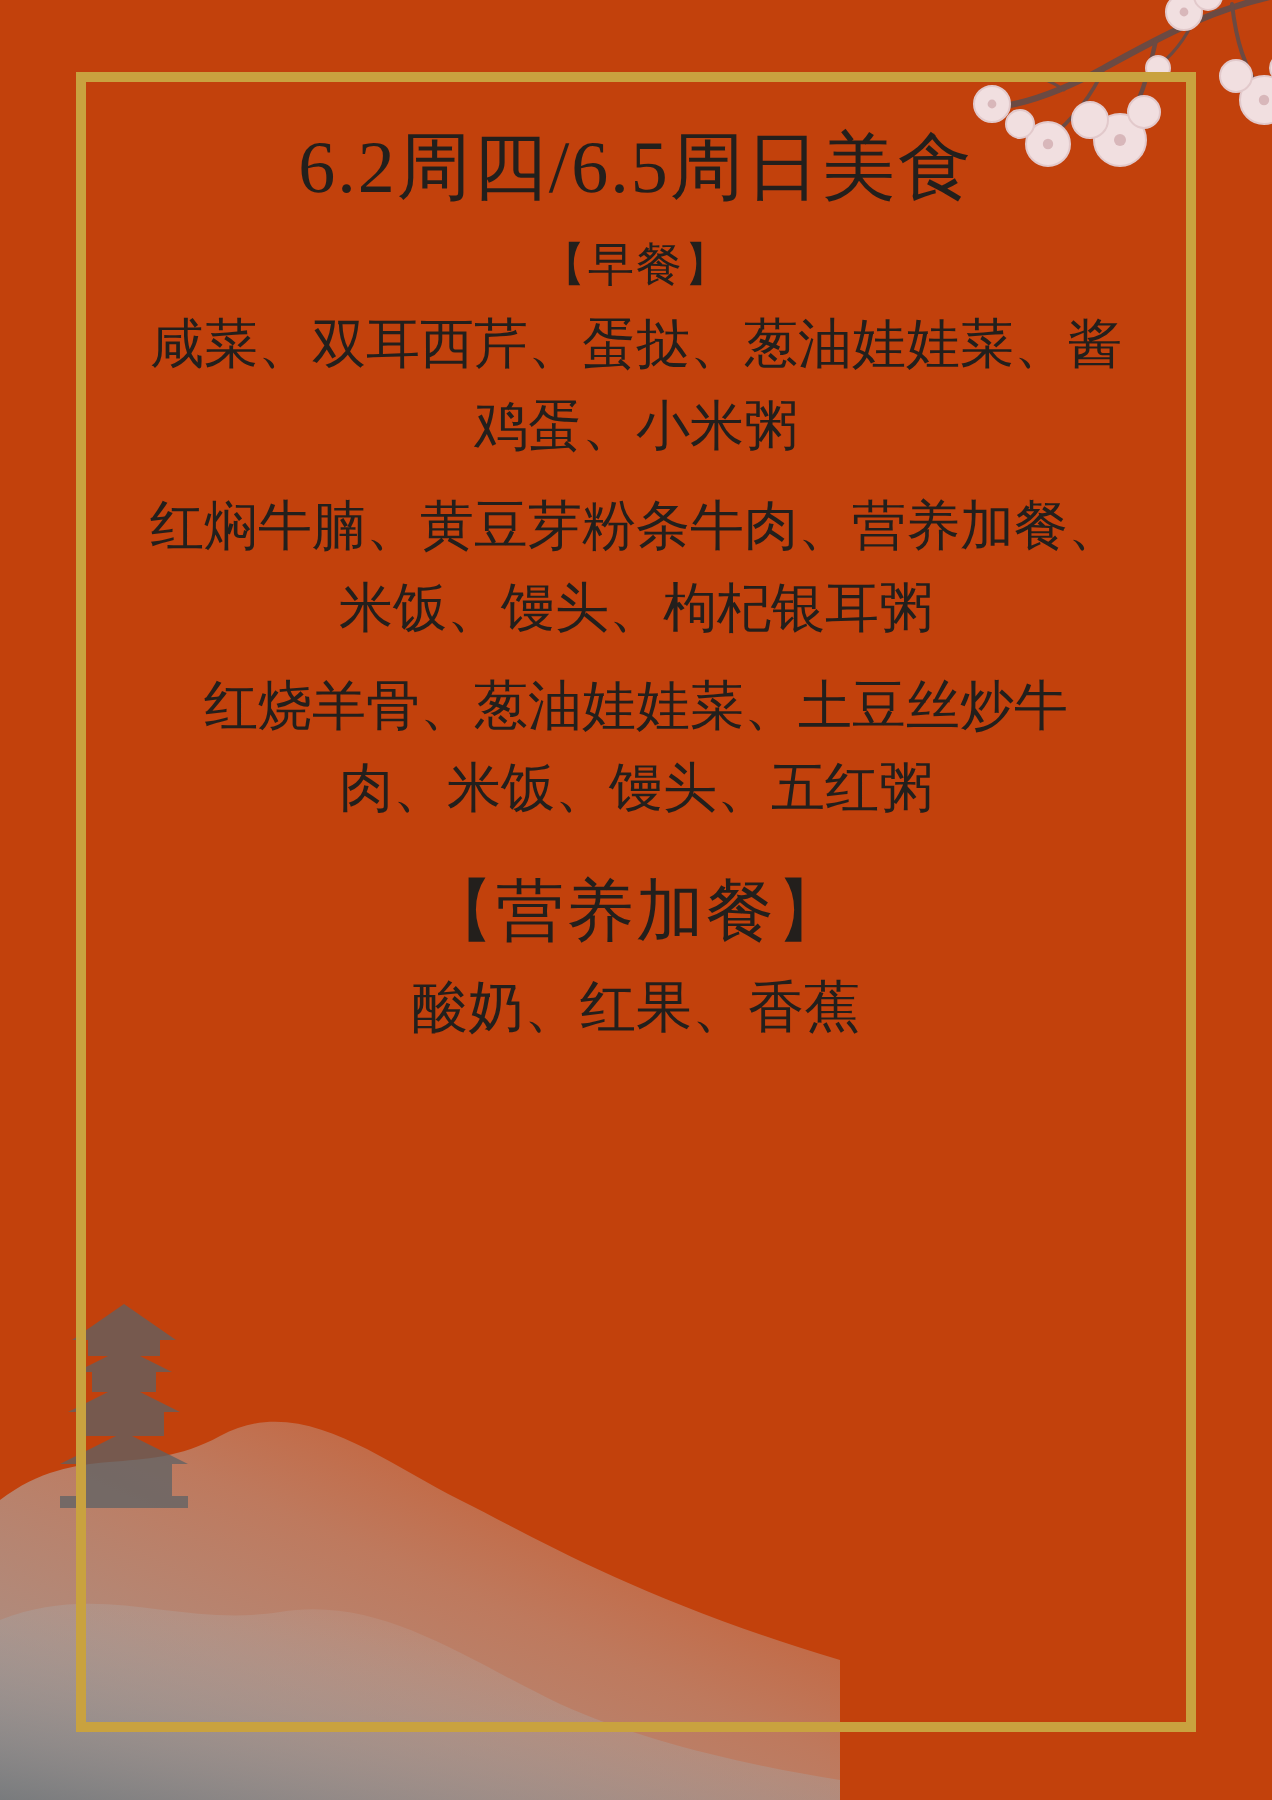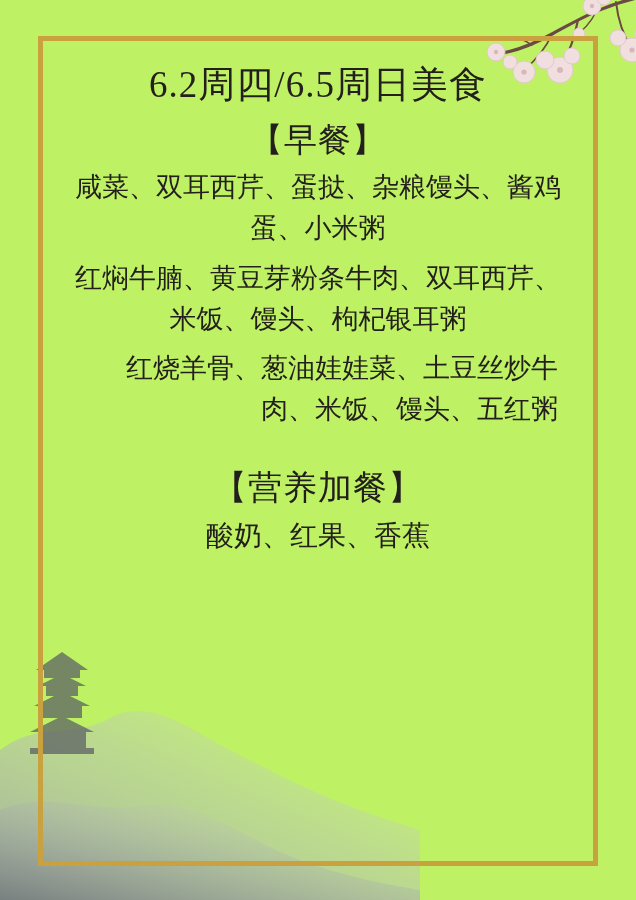--- a/index.html
+++ b/index.html
@@ -10,21 +10,21 @@
     width: 636px;
     height: 900px;
     background: #ffffff;
     font-family: "Liberation Serif", "DejaVu Serif", serif;
     overflow: hidden;
   }
   .poster {
     position: relative;
     width: 636px;
     height: 900px;
-    background: #bef264;
+    background: #c2410c;
     overflow: hidden;
   }
 
   
   .deco {
     position: absolute;
     pointer-events: none;
   }
   .branch-art {
     top: -10px;
@@ -69,40 +69,39 @@
     letter-spacing: 1px;
     margin: 8px 0 2px 0;
     font-weight: 400;
     white-space: nowrap;
   }
 
   .section {
     margin-top: 2px;
   }
   .section-head {
-    font-size: 33px;
+    font-size: 23px;
     line-height: 1.5;
     margin: 6px 0 2px 0;
     font-weight: 400;
     letter-spacing: 1px;
   }
   .section-head.big {
     font-size: 34px;
-    margin-top: 18px;
+    margin-top: 2px;
     text-align: center;
   }
   .section-body {
     font-size: 27px;
     line-height: 1.52;
     margin: 0 2px;
     letter-spacing: 0px;
   }
   .section-body.narrow {
     padding: 0 4px;
-    text-align: right;
   }
   .section-body.small {
     font-size: 28px;
   }
   .spacer-sm { height: 6px; }
   .spacer-md { height: 14px; }
 </style>
 </head>
 <body>
 
@@ -170,27 +169,27 @@
   </svg>
 
   <div class="frame"></div>
 
   <div class="content">
 
     <div class="title">6.2周四/6.5周日美食</div>
 
     <div class="section">
       <div class="section-head">【早餐】</div>
-      <div class="section-body">咸菜、双耳西芹、蛋挞、杂粮馒头、酱鸡蛋、小米粥</div>
+      <div class="section-body">咸菜、双耳西芹、蛋挞、葱油娃娃菜、酱鸡蛋、小米粥</div>
     </div>
 
     <div class="spacer-sm"></div>
 
     <div class="section">
-      <div class="section-body">红焖牛腩、黄豆芽粉条牛肉、双耳西芹、米饭、馒头、枸杞银耳粥</div>
+      <div class="section-body">红焖牛腩、黄豆芽粉条牛肉、营养加餐、米饭、馒头、枸杞银耳粥</div>
     </div>
 
     <div class="spacer-sm"></div>
 
     <div class="section">
       <div class="section-body narrow">红烧羊骨、葱油娃娃菜、土豆丝炒牛肉、米饭、馒头、五红粥</div>
     </div>
 
     <div class="spacer-md"></div>
 

